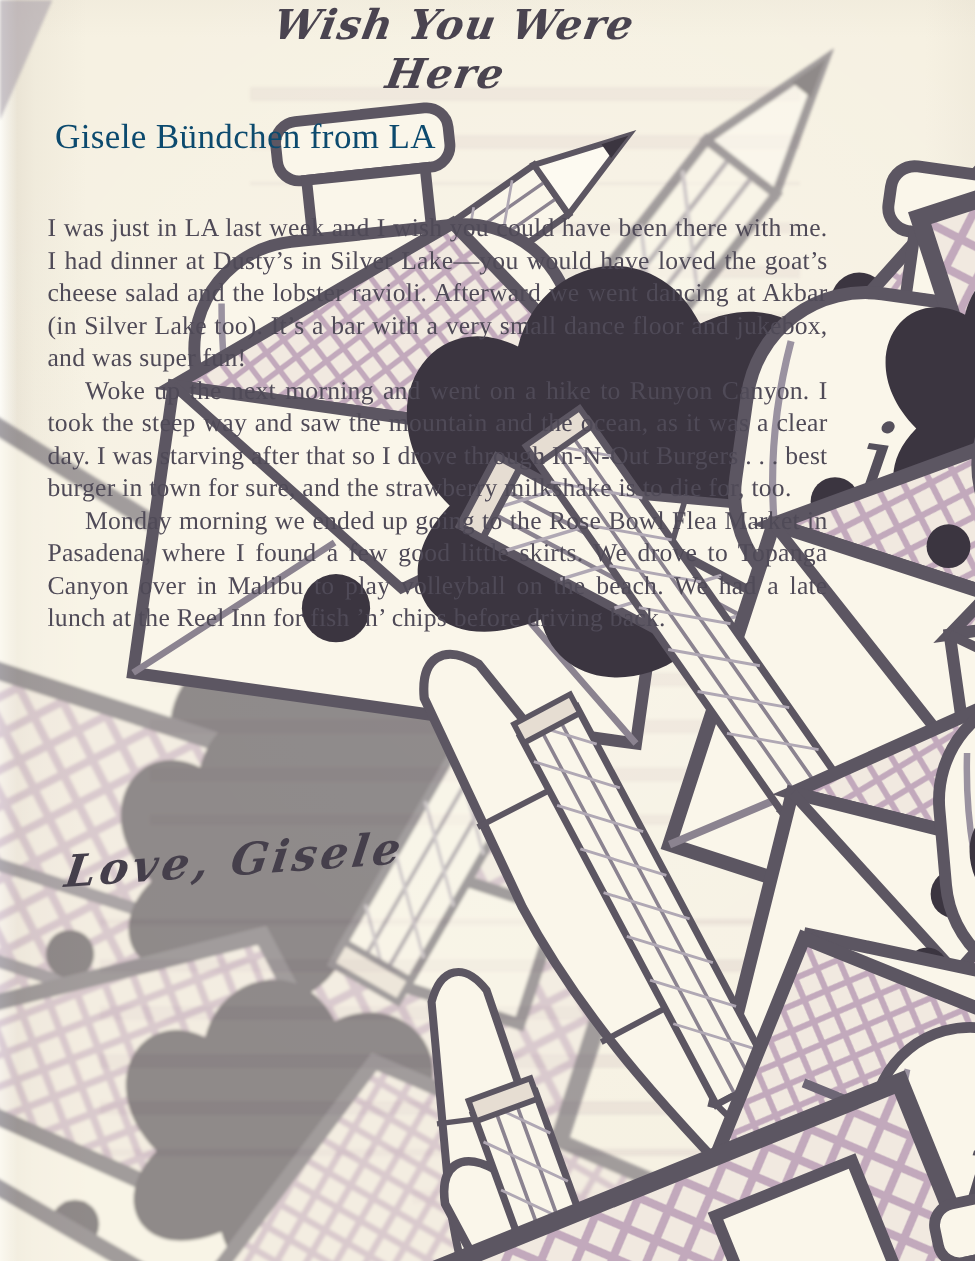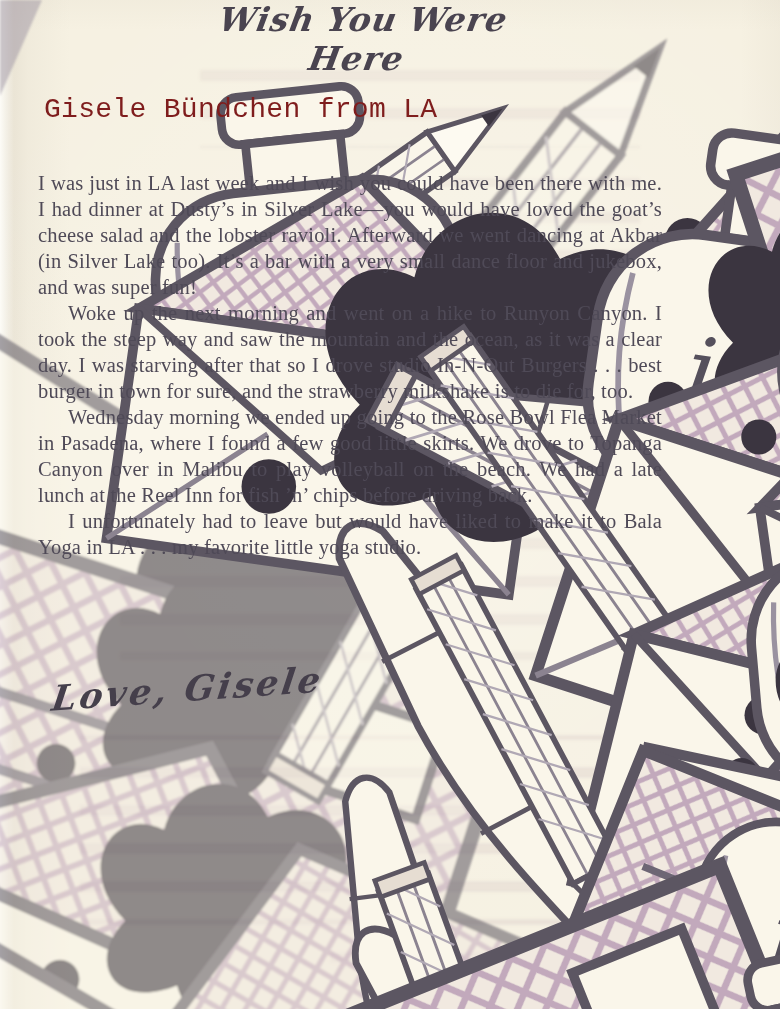--- a/index.html
+++ b/index.html
@@ -37,22 +37,22 @@
   .content{position:absolute;inset:0;z-index:3;}
 
   .script-title{
     position:absolute;left:190px;top:0px;width:340px;text-align:center;
     font-family:"DejaVu Serif", serif;font-style:italic;font-weight:700;
     font-size:33px;color:#4a4450;letter-spacing:1px;
     transform:skewX(-10deg);
   }
   .chapter-heading{
     position:absolute;left:44px;top:94px;
-    font-family:Liberation Mono, monospace;font-weight:400;
-    font-size:28px;color:#7f1d1d;letter-spacing:.3px;
+    font-family:Liberation Serif, serif;font-weight:400;
+    font-size:28px;color:#0c4a6e;letter-spacing:.3px;
   }
   .letter-body{
     position:absolute;left:38px;top:170px;width:624px;
     font-size:20.5px;line-height:26px;color:#4f4a57;
     text-align:justify;letter-spacing:.2px;
   }
   .letter-body p{margin:0;}
   .letter-body p + p{text-indent:30px;}
   .signature{
     position:absolute;left:52px;top:668px;
@@ -325,19 +325,18 @@
     </g>
 </svg>
 
 <div class="content">
   <div class="script-title">Wish You Were Here</div>
 
   <h1 class="chapter-heading" style="margin:0;font-weight:400;">Gisele Bündchen from LA</h1>
 
   <div class="letter-body">
     <p>I was just in LA last week and I wish you could have been there with me. I had dinner at Dusty’s in Silver Lake—you would have loved the goat’s cheese salad and the lobster ravioli. Afterward we went dancing at Akbar (in Silver Lake too). It’s a bar with a very small dance floor and jukebox, and was super fun!</p>
-    <p>Woke up the next morning and went on a hike to Runyon Canyon. I took the steep way and saw the mountain and the ocean, as it was a clear day. I was starving after that so I drove studio In-N-Out Burgers . . . best burger in town for sure, and the strawberry milkshake is to die for, too.</p>
-    <p>Wednesday morning we ended up going to the Rose Bowl Flea Market in Pasadena, where I found a few good little skirts. We drove to Topanga Canyon over in Malibu to play volleyball on the beach. We had a late lunch at the Reel Inn for fish ’n’ chips before driving back.</p>
-    <p>I unfortunately had to leave but would have liked to make it to Bala Yoga in LA . . . my favorite little yoga studio.</p>
+    <p>Woke up the next morning and went on a hike to Runyon Canyon. I took the steep way and saw the mountain and the ocean, as it was a clear day. I was starving after that so I drove through In-N-Out Burgers . . . best burger in town for sure, and the strawberry milkshake is to die for, too.</p>
+    <p>Monday morning we ended up going to the Rose Bowl Flea Market in Pasadena, where I found a few good little skirts. We drove to Topanga Canyon over in Malibu to play volleyball on the beach. We had a late lunch at the Reel Inn for fish ’n’ chips before driving back.</p>
   </div>
 
   <div class="signature">Love, Gisele</div>
 </div>
 
 </body></html>

